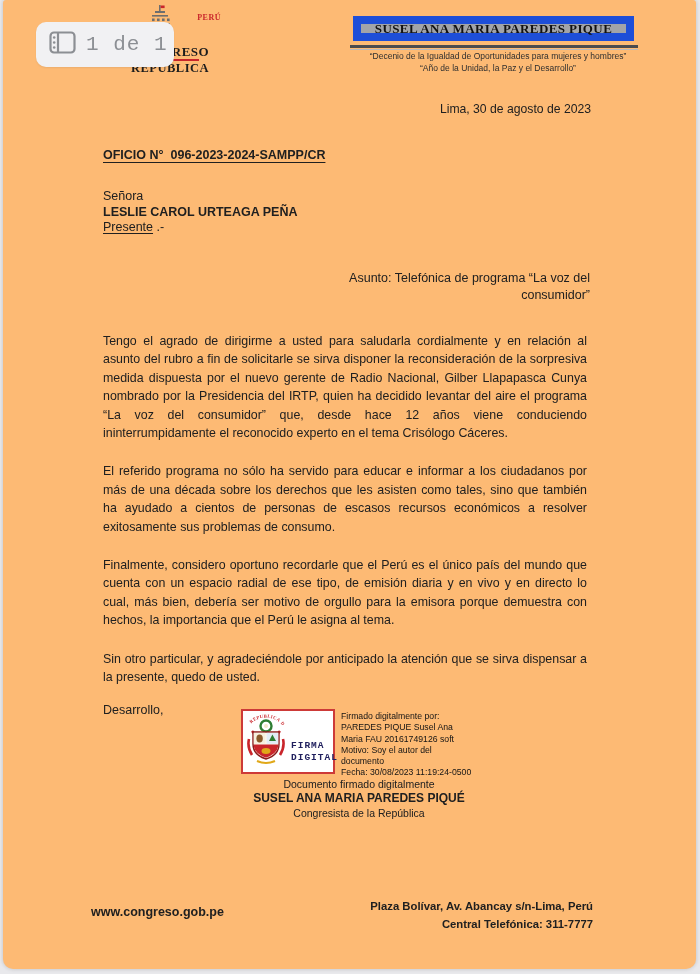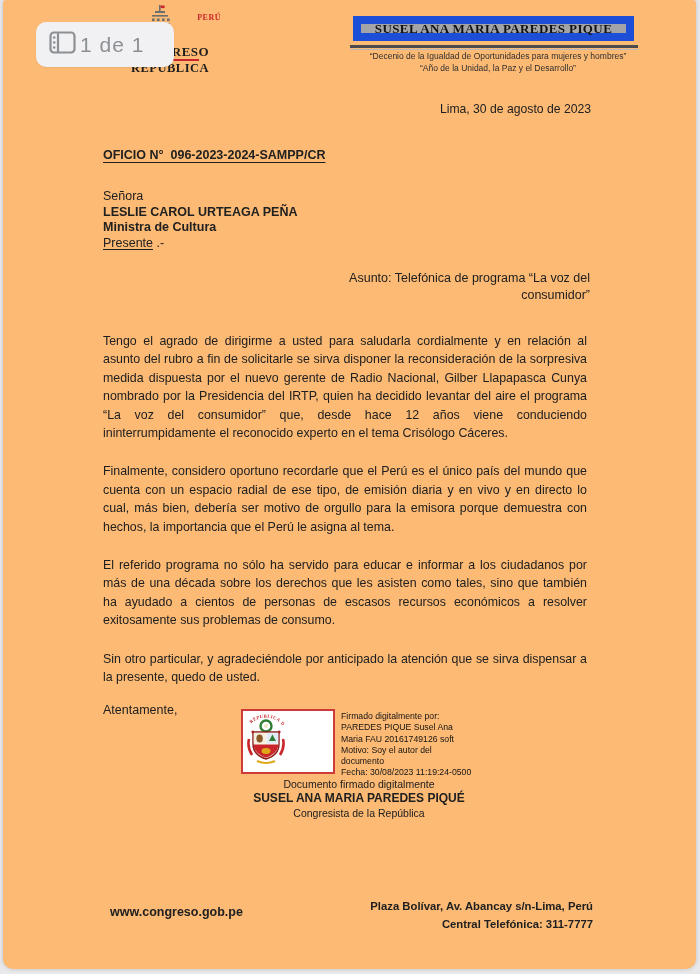--- a/index.html
+++ b/index.html
@@ -11,22 +11,22 @@
   }
   .page{
     position:absolute;left:3px;top:0;width:693px;height:969px;
     background:#fdba74;border-radius:3px 3px 10px 10px;
     box-shadow:0 0 4px rgba(0,0,0,.18);
   }
   
   .pill{
     position:absolute;left:36px;top:22px;width:138px;height:45px;
     background:#f1f1f3;border-radius:10px;z-index:10;
-    display:flex;align-items:center;gap:4px;padding-left:13px;box-sizing:border-box;
-    box-shadow:0 1px 2px rgba(0,0,0,.07);cursor:pointer;
+    display:flex;align-items:center;gap:10px;padding-left:13px;box-sizing:border-box;
+    box-shadow:0 1px 2px rgba(0,0,0,.07);cursor:pointer;font-family:Liberation Mono, monospace;
   }
   .pill-label{font-size:21px;color:#8c8f94;letter-spacing:1px;}
   
   .logo{position:absolute;left:116px;top:5px;width:102px;text-align:center;z-index:1;}
   .logo-art{position:relative;height:40px;}
   .logo-art svg{display:block;margin:0 auto 0 24px;}
   .peru-label{position:absolute;right:0;top:8px;color:#c9252b;
     font:bold 8px "Liberation Serif",serif;letter-spacing:.5px;}
   .logo-l1{font:bold 13px "Liberation Serif",serif;color:#1d1d1d;letter-spacing:.5px;line-height:13px;}
   .logo-rule{width:58px;height:2px;background:#c9252b;margin:1px auto 1px auto;}
@@ -66,21 +66,21 @@
     padding:0 0 8px 2px;height:100%;box-sizing:border-box;
     font:bold 9.5px "Liberation Mono","DejaVu Sans Mono",monospace;
     color:#20205e;letter-spacing:1px;line-height:12px;}
   .sig-details{position:absolute;left:338px;top:711px;width:190px;
     font-size:8.7px;line-height:11.3px;color:#141414;white-space:pre-line;}
   .sig-block{position:absolute;left:181px;top:778px;width:350px;text-align:center;}
   .sig-note{font-size:10.5px;line-height:13px;}
   .sig-name{font-size:12px;font-weight:bold;line-height:15px;}
   .sig-role{font-size:10.5px;line-height:14px;}
   
-  .footer-site{position:absolute;left:107px;top:905px;font-weight:bold;font-size:12.5px;}
+  .footer-site{position:absolute;left:88px;top:905px;font-weight:bold;font-size:12.5px;}
   .footer-right{position:absolute;right:103px;top:897px;text-align:right;
     font-weight:bold;font-size:11.3px;line-height:18px;}
 </style>
 </head>
 <body>
 
 <div class="page">
 
   <div class="logo">
     <div class="logo-art">
@@ -117,37 +117,36 @@
   <div class="head-rule"></div>
   <div class="motto m2">“Año de la Unidad, la Paz y el Desarrollo”</div>
   <div class="motto m1">“Decenio de la Igualdad de Oportunidades para mujeres y hombres”</div>
 
   <div class="date">Lima, 30 de agosto de 2023</div>
   <div class="oficio">OFICIO N°  096-2023-2024-SAMPP/CR</div>
 
   <div class="recipient">
     <div>Señora</div>
     <div class="bold">LESLIE CAROL URTEAGA PEÑA</div>
-    <div class="bold">Ministra de Cultura</div>
     <div><span class="underline">Presente</span><span> .-</span></div>
   </div>
 
   <div class="subject">
     <div>Asunto: Telefónica de programa “La voz del</div>
     <div>consumidor”</div>
   </div>
 
   <div class="body-text">
     <p>Tengo el agrado de dirigirme a usted para saludarla cordialmente y en relación al asunto del rubro a fin de solicitarle se sirva disponer la reconsideración de la sorpresiva medida dispuesta por el nuevo gerente de Radio Nacional, Gilber Llapapasca Cunya nombrado por la Presidencia del IRTP, quien ha decidido levantar del aire el programa “La voz del consumidor” que, desde hace 12 años viene conduciendo ininterrumpidamente el reconocido experto en el tema Crisólogo Cáceres.</p>
+    <p>El referido programa no sólo ha servido para educar e informar a los ciudadanos por más de una década sobre los derechos que les asisten como tales, sino que también ha ayudado a cientos de personas de escasos recursos económicos a resolver exitosamente sus problemas de consumo.</p>
     <p>Finalmente, considero oportuno recordarle que el Perú es el único país del mundo que cuenta con un espacio radial de ese tipo, de emisión diaria y en vivo y en directo lo cual, más bien, debería ser motivo de orgullo para la emisora porque demuestra con hechos,  la importancia que el Perú le asigna al tema.</p>
-    <p>El referido programa no sólo ha servido para educar e informar a los ciudadanos por más de una década sobre los derechos que les asisten como tales, sino que también ha ayudado a cientos de personas de escasos recursos económicos a resolver exitosamente sus problemas de consumo.</p>
     <p>Sin otro particular, y agradeciéndole por anticipado la atención que se sirva dispensar a la presente, quedo de usted.</p>
   </div>
 
-  <div class="closing">Atentamente,</div>
+  <div class="closing">Desarrollo,</div>
 
   <div class="stamp">
     <span>
       <svg width="46" height="58" viewBox="0 0 46 58" aria-hidden="true">
         <defs>
             <path id="arcT" d="M6,16 A18,14 0 0 1 40,16"></path>
           </defs>
         <text font-size="4.6" fill="#c9252b" font-family="Liberation Serif,serif" font-weight="bold" letter-spacing=".4">
           <textPath href="#arcT" startOffset="4">REPUBLICA DEL PERU</textPath>
         </text>
@@ -158,20 +157,24 @@
         <rect x="10.8" y="21.8" width="11.6" height="11" fill="#f6efdd"></rect>
         <rect x="23.6" y="21.8" width="11.6" height="11" fill="#e2ecf6"></rect>
         <path d="M11 33.6 H35 V36 Q34 42.5 23 46.8 Q12 42.5 11 36 Z" fill="#c9252b"></path>
         <ellipse cx="16.6" cy="27.5" rx="3.2" ry="4" fill="#8a5a2b"></ellipse>
         <path d="M29.4 23.5 L33 30 H26 Z" fill="#2e7d32"></path>
         <ellipse cx="23" cy="40" rx="4.5" ry="3" fill="#e0a818"></ellipse>
         <path d="M6 28 Q4 36 9 44 M40 28 Q42 36 37 44" stroke="#c9252b" stroke-width="2.6" fill="none"></path>
         <path d="M14 50 Q23 54 32 50" stroke="#e0a818" stroke-width="2" fill="none"></path>
       </svg>
     </span>
+    <span class="stamp-text">
+      <span>FIRMA</span>
+      <span>DIGITAL</span>
+    </span>
   </div>
 
   <div class="sig-details">Firmado digitalmente por:
 PAREDES PIQUE Susel Ana
 Maria FAU 20161749126 soft
 Motivo: Soy el autor del
 documento
 Fecha: 30/08/2023 11:19:24-0500</div>
 
   <div class="sig-block">

